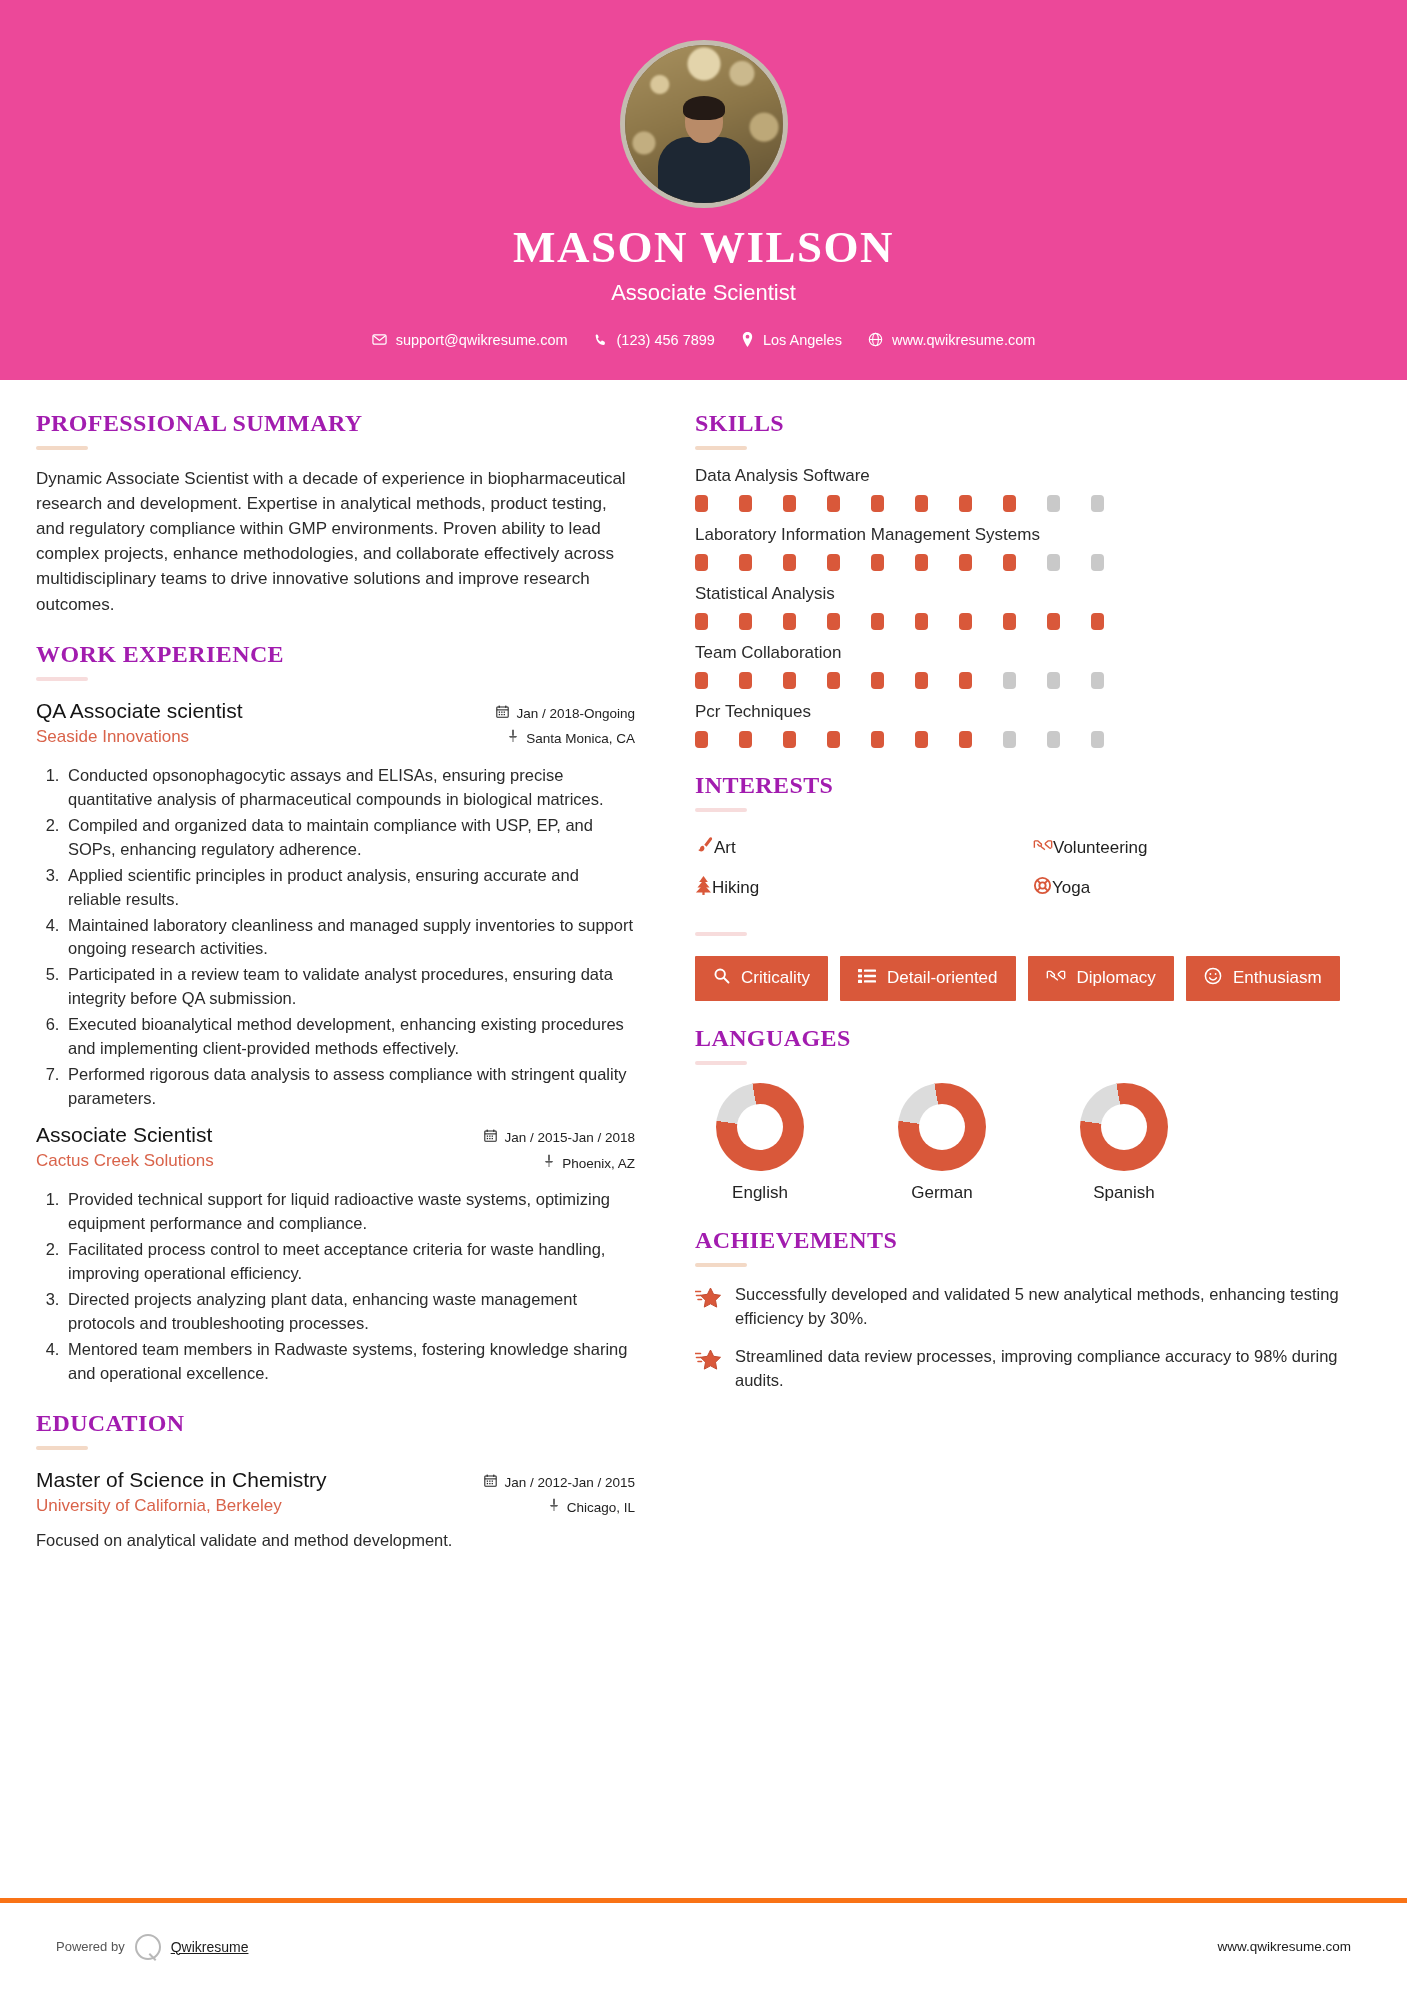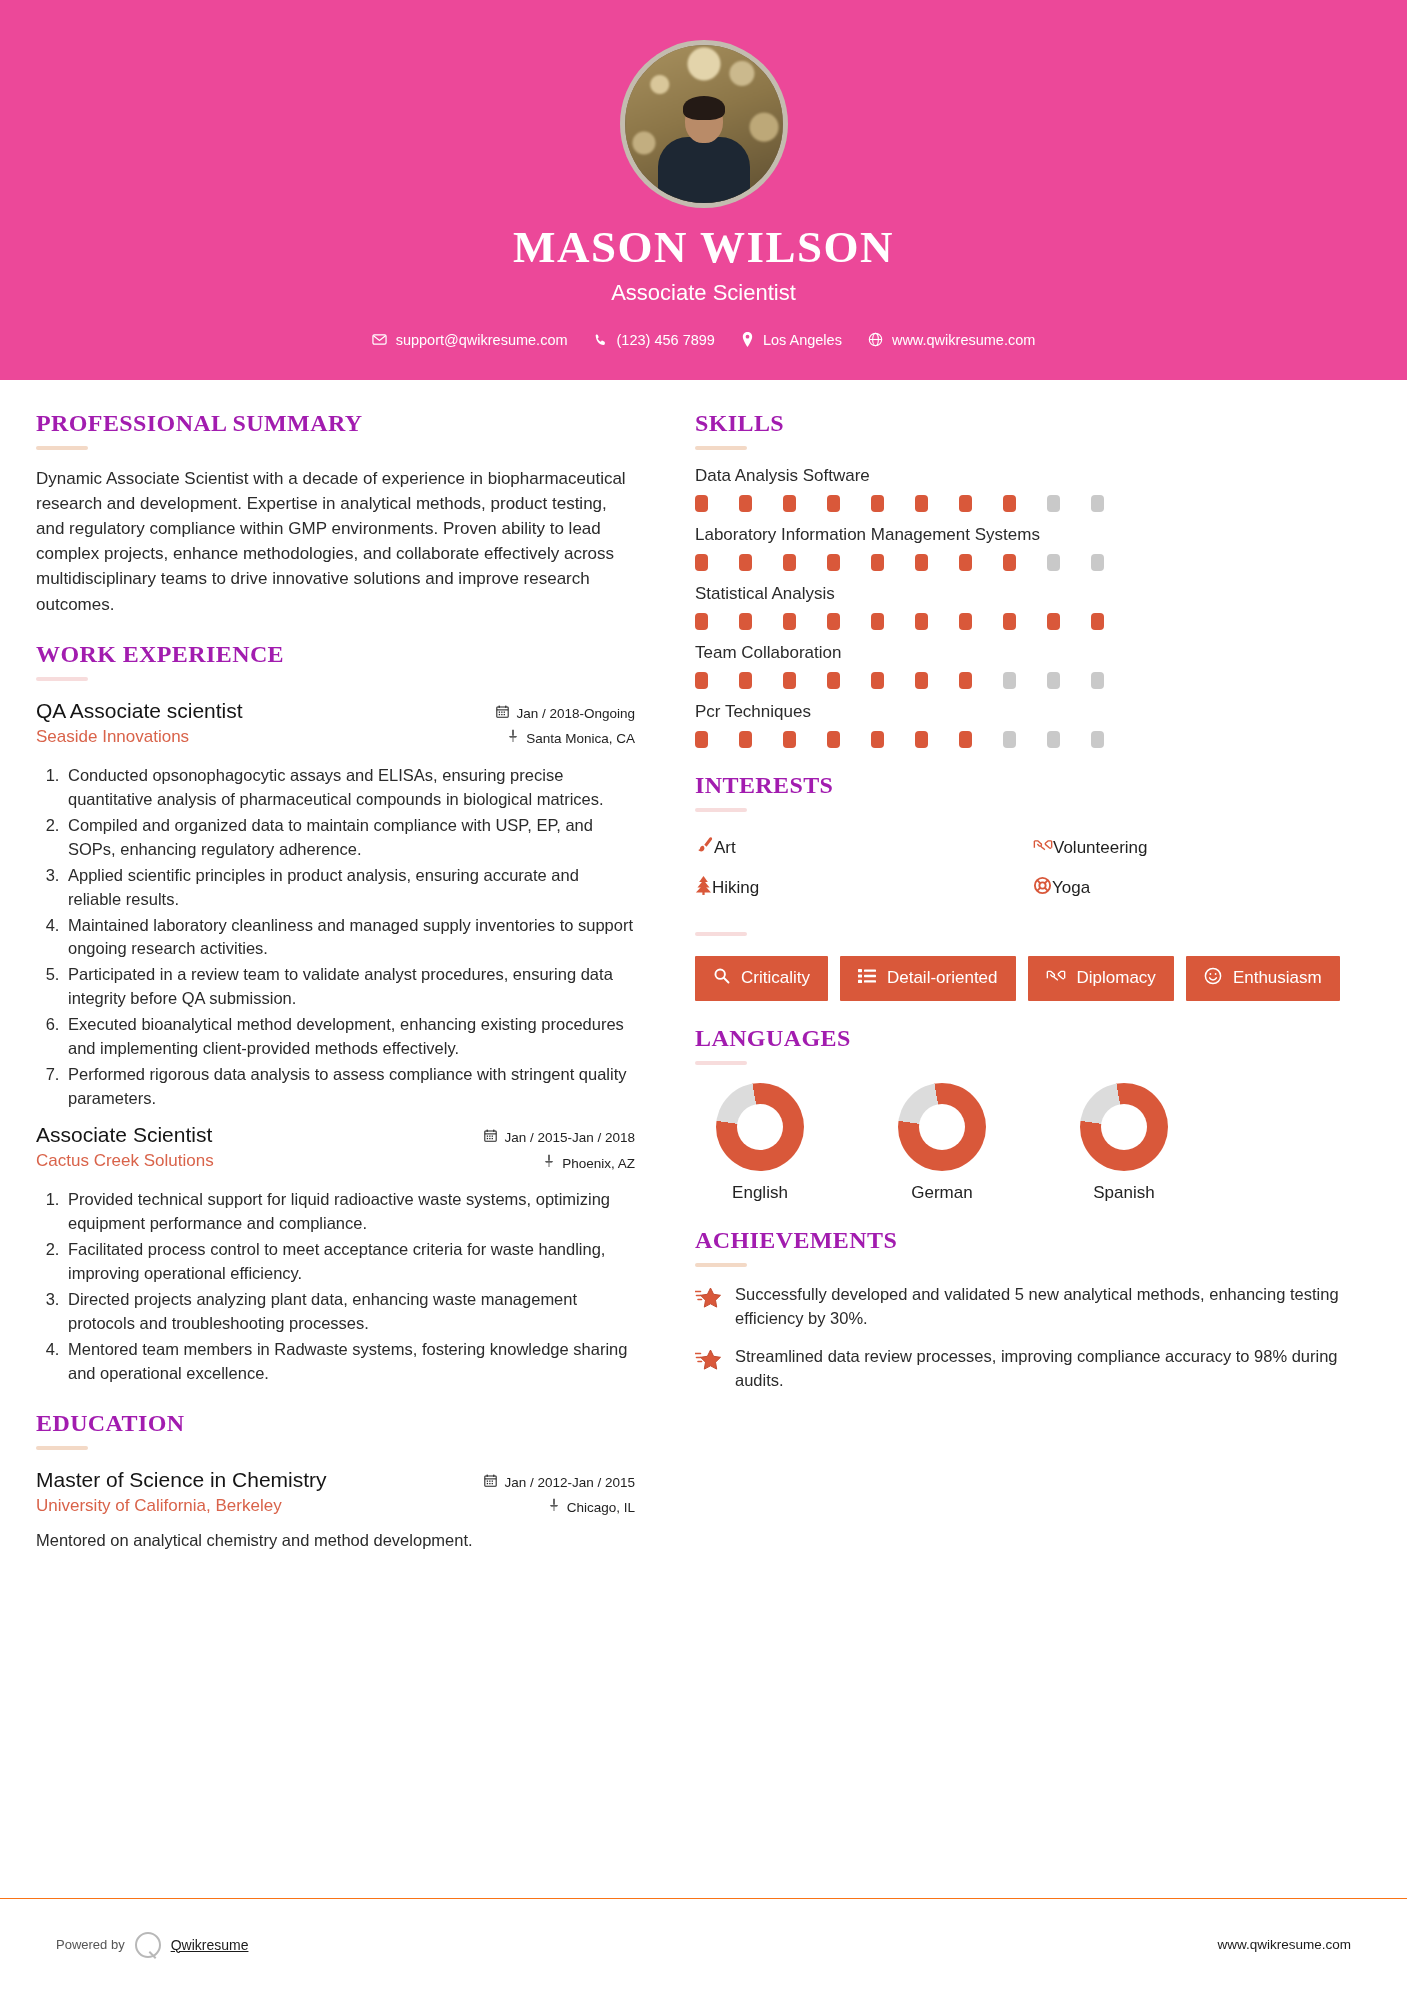--- a/index.html
+++ b/index.html
@@ -234,21 +234,21 @@
 
   
   .footer {
     position: absolute;
     left: 0; right: 0; bottom: 0;
     height: 92px;
     padding: 0 56px;
     display: flex;
     align-items: center;
     justify-content: space-between;
-    border-top: 1px solid #f97316;
+    border-top: 5px solid #f97316;
   }
   .pw { display: flex; align-items: center; gap: 10px; font-size: 13px; color: #555; }
   .pw-logo {
     width: 26px; height: 26px; border-radius: 50%;
     border: 2px solid #b8b8b8;
     position: relative;
   }
   .pw-logo:after {
     content: ""; position: absolute;
     right: 2px; bottom: 0px;
@@ -439,21 +439,21 @@
                 <div class="meta-line">
                   <span><svg width="12" height="14" viewBox="0 0 14 16" fill="#222">
                       <path d="M6.2 0.6h1.6v7.2H6.2z"></path>
                       <path d="M2.2 8.2h9.6l-1.3 1.6H3.5z"></path>
                       <path d="M6.6 9.8h0.8V15h-0.8z"></path>
                     </svg></span>
                   <span>Chicago, IL</span>
                 </div>
               </div>
             </div>
-            <div class="entry-desc">Mentored on analytical chemistry and method development.</div>
+            <div class="entry-desc">Focused on analytical validate and method development.</div>
           </div>
         </div>
     </div>
 
   </div>
 
   <div class="col-right">
 
     <div class="section">
       <div class="sec-title">SKILLS</div>

